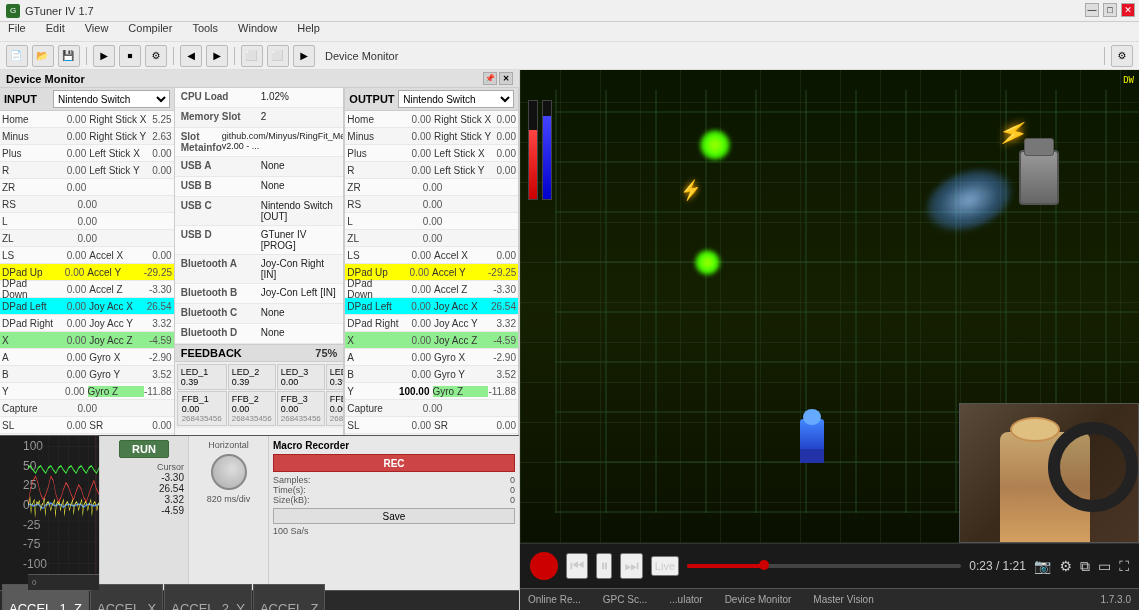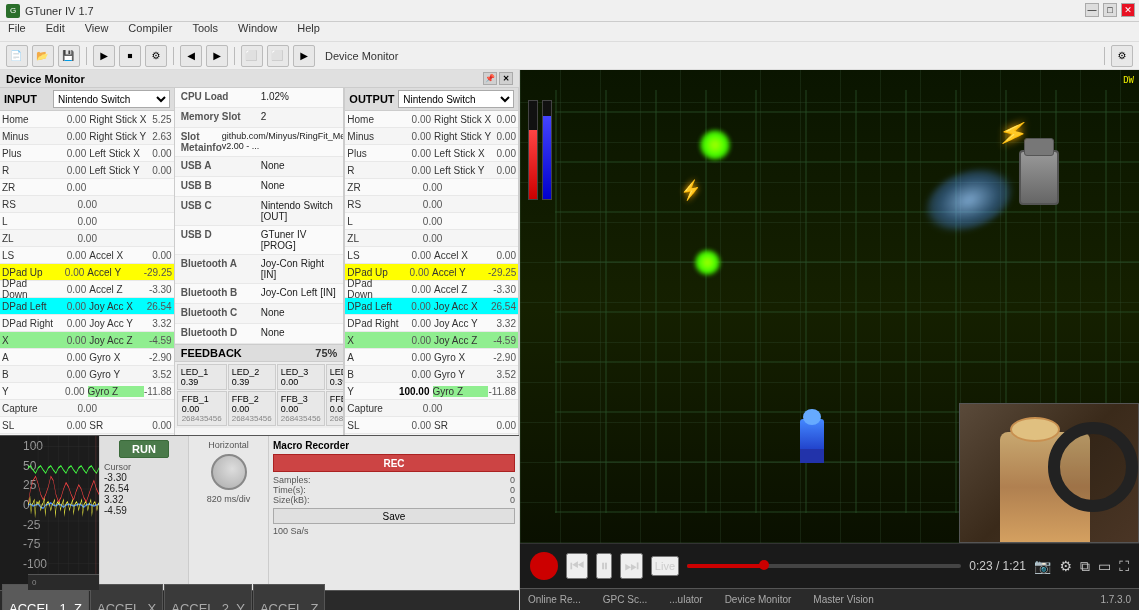--- a/index.html
+++ b/index.html
@@ -853,21 +853,21 @@
         <div style="position:absolute;bottom:0;left:28px;right:0;height:4px;background:#cc0000;"></div>
         <div class="x-axis-bar">
           <span class="x-axis-label">0</span>
         </div>
       </div>
 
       <div id="dm-lower-right">
 
         <div id="run-ctrl">
           <button class="run-btn">RUN</button>
-          <div style="text-align:left;width:100%;">
+          <div style="text-align:right;width:100%;">
             <div style="color:#555;font-size:9px;">Cursor</div>
             <div style="color:#222;font-size:10px;">-3.30</div>
             <div style="color:#222;font-size:10px;">26.54</div>
             <div style="color:#222;font-size:10px;">3.32</div>
             <div style="color:#222;font-size:10px;">-4.59</div>
           </div>
         </div>
 
         <div id="horizontal-section">
           <div style="color:#555;font-size:9px;margin-bottom:2px;">Horizontal</div>

